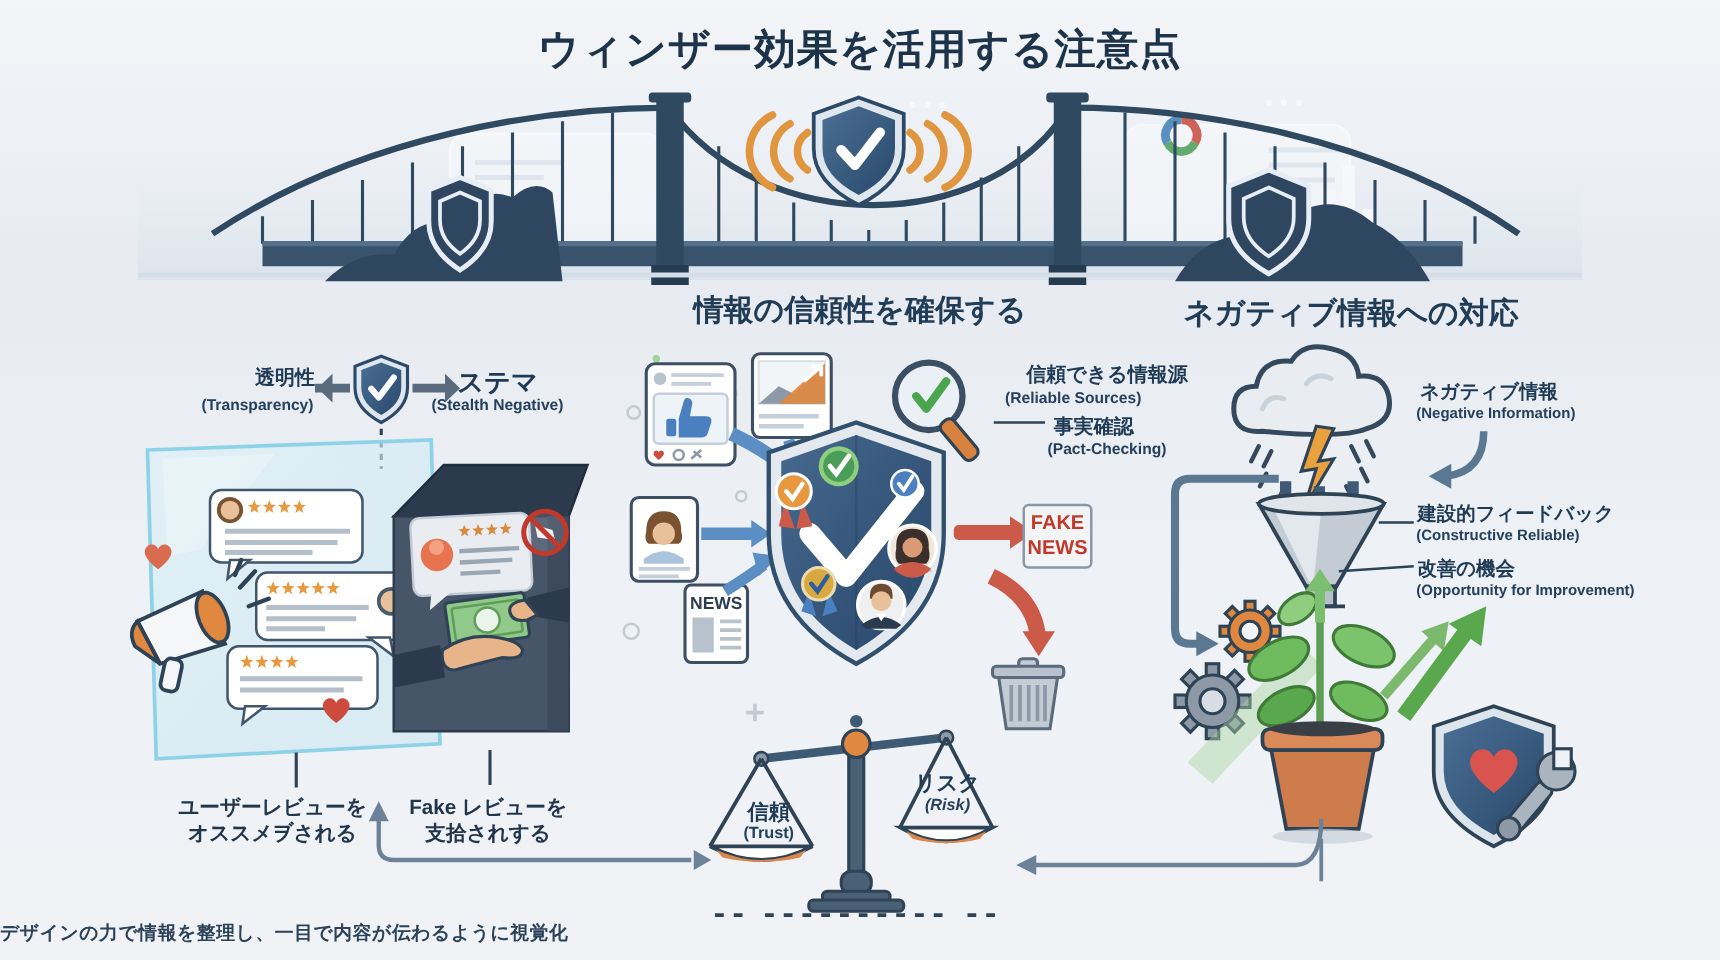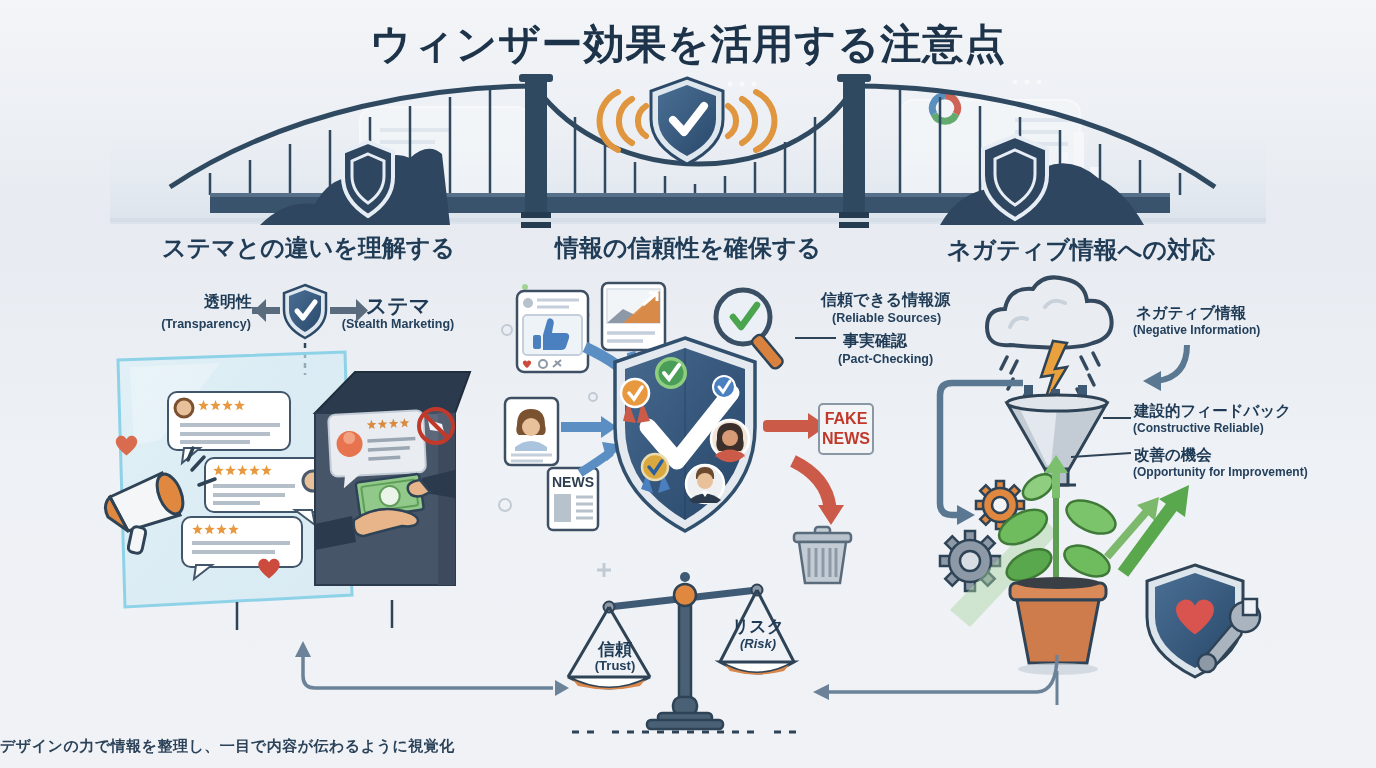--- a/index.html
+++ b/index.html
@@ -2,21 +2,21 @@
 <html><head>
 <meta charset="utf-8">
 <style>
   html,body{margin:0;padding:0;}
   body{font-family:"Liberation Sans","DejaVu Sans",sans-serif;background:#e9edf2;}
   #canvas{position:relative;width:1376px;height:768px;overflow:hidden;
           background:linear-gradient(180deg,#f3f5f8 0%,#e7ebf1 28%,#eef1f5 62%,#f0f2f6 100%);}
   .abs{position:absolute;}
   .jp{font-weight:800;color:#1e3a54;}
   .en{font-weight:600;color:#24405c;}
-  .title{font-size:41px;font-weight:800;color:#1d3349;text-align:center;letter-spacing:1px;}
+  .title{font-size:33px;font-weight:800;color:#1d3349;text-align:center;letter-spacing:1px;}
   .heading{font-size:24px;font-weight:800;color:#203c56;white-space:nowrap;}
   .lbl2{font-weight:800;color:#22364b;font-size:16.5px;line-height:21px;text-align:center;}
   .lbl2 span{display:block;}
   .fakebox{background:#f2f4f6;border:2px solid #8a97a5;border-radius:5px;text-align:center;
            color:#c0392b;font-weight:800;font-size:16px;line-height:20px;padding-top:4px;}
   .footer{font-size:15px;font-weight:700;color:#2b4258;text-align:left;letter-spacing:.5px;}
   svg{display:block;}
 </style>
 </head>
 <body>
@@ -112,28 +112,27 @@
       <path d="M632 27 A25 25 0 0 1 632 71"></path>
       <path d="M646 20 A32 32 0 0 1 646 78"></path>
     </g>
     <g>
       <path d="M577 6 L613 19 V47 Q613 74 577 92 Q541 74 541 47 V19 Z" fill="#dfe7ee" stroke="#2c4a68" stroke-width="3"></path>
       <path d="M577 13 L606 24 V47 Q606 69 577 84 Q548 69 548 47 V24 Z" fill="url(#shieldBlue)"></path>
       <path d="M563 48 L574 60 L594 34" fill="none" stroke="#ffffff" stroke-width="8" stroke-linecap="round" stroke-linejoin="round"></path>
     </g>
   </svg>
 
-  <div class="abs heading" style="left:162px;top:232px;">ステマとの違いを理解する</div>
   <div class="abs heading" style="left:947px;top:234px;">ネガティブ情報への対応</div>
   <div class="abs heading" style="left:538px;top:232px;width:300px;text-align:center;">情報の信頼性を確保する</div>
 
   <div class="abs jp" style="left:160px;top:292px;width:92px;font-size:16px;text-align:right;">透明性</div>
   <div class="abs en" style="left:148px;top:317px;width:116px;font-size:12.5px;text-align:center;">(Transparency)</div>
   <div class="abs jp" style="left:352px;top:292px;width:92px;font-size:21px;text-align:center;">ステマ</div>
-  <div class="abs en" style="left:338px;top:317px;width:120px;font-size:12.5px;text-align:center;">(Stealth Marketing)</div>
+  <div class="abs en" style="left:338px;top:317px;width:120px;font-size:12.5px;text-align:center;">(Stealth Negative)</div>
 
   <svg class="abs" style="left:240px;top:283px;" width="170" height="95" viewBox="0 0 170 95">
     <g fill="#5a6b7d">
       <rect x="12" y="24" width="28" height="7"></rect>
         <polygon points="14,27.5 26,16 26,39"></polygon>
     </g>
     <g fill="#5a6b7d">
       <rect x="90" y="24" width="28" height="7"></rect>
         <polygon points="116,27.5 128,27.5 116,16 116,39 128,27.5"></polygon>
     </g>
@@ -243,20 +242,28 @@
     <g>
       <path d="M45 166 L82 158 L86 184 L45 192 Z" fill="#2c3a4d"></path>
       <path d="M84 162 Q104 148 128 152 Q146 155 148 162 Q148 170 132 168 Q108 174 94 178 Q82 178 84 162 Z" fill="#e8b48a" stroke="#2f4356" stroke-width="2.5"></path>
     </g>
   </svg>
 
   <svg class="abs" style="left:130px;top:595px;" width="350" height="45" viewBox="0 0 350 45">
     <path d="M107 7 V35 M262 5 V33" stroke="#2f4356" stroke-width="2.5"></path>
   </svg>
 
+  <div class="abs lbl2" style="left:133px;top:636px;width:170px;">
+    <span>ユーザーレビューを</span>
+    <span>オススメヺされる</span>
+  </div>
+  <div class="abs lbl2" style="left:308px;top:636px;width:165px;">
+    <span>Fake レビューを</span>
+    <span>支拾されする</span>
+  </div>
 
   <svg class="abs" style="left:495px;top:275px;" width="380" height="310" viewBox="0 0 380 310">
     <defs>
       <linearGradient id="bigShield" x1="0" y1="0" x2="1" y2="1">
         <stop offset="0" stop-color="#47698e"></stop>
           <stop offset=".55" stop-color="#35567a"></stop>
           <stop offset="1" stop-color="#28476a"></stop>
       </linearGradient>
     </defs>
 
@@ -377,21 +384,21 @@
 
     <g>
       <rect x="320" y="252" width="15" height="8" rx="3" fill="#c3ccd4" stroke="#5a6b7c" stroke-width="2.5"></rect>
       <rect x="299" y="258" width="57" height="9" rx="3" fill="#b8c2cc" stroke="#5a6b7c" stroke-width="2.5"></rect>
       <polygon points="304,267 351,267 345,308 310,308" fill="#c3ccd4" stroke="#5a6b7c" stroke-width="2.5"></polygon>
       <path d="M314 273 V302 M321 273 V302 M328 273 V302 M335 273 V302 M341 273 V302" stroke="#8d99a6" stroke-width="3"></path>
     </g>
   </svg>
 
   <div class="abs jp" style="left:821px;top:290px;font-size:16px;">信頼できる情報源</div>
-  <div class="abs en" style="left:832px;top:311px;font-size:12.5px;">(Reliable Sources)</div>
+  <div class="abs en" style="left:804px;top:311px;font-size:12.5px;">(Reliable Sources)</div>
   <div class="abs jp" style="left:843px;top:331px;font-size:16px;">事実確認</div>
   <div class="abs en" style="left:838px;top:352px;font-size:12.5px;">(Pact-Checking)</div>
 
   <div class="abs fakebox" style="left:818px;top:403px;width:52px;height:44px;">
     <span style="display:block;">FAKE</span>
     <span style="display:block;">NEWS</span>
   </div>
 
   <svg class="abs" style="left:925px;top:265px;" width="355" height="445" viewBox="0 0 355 445">
 

